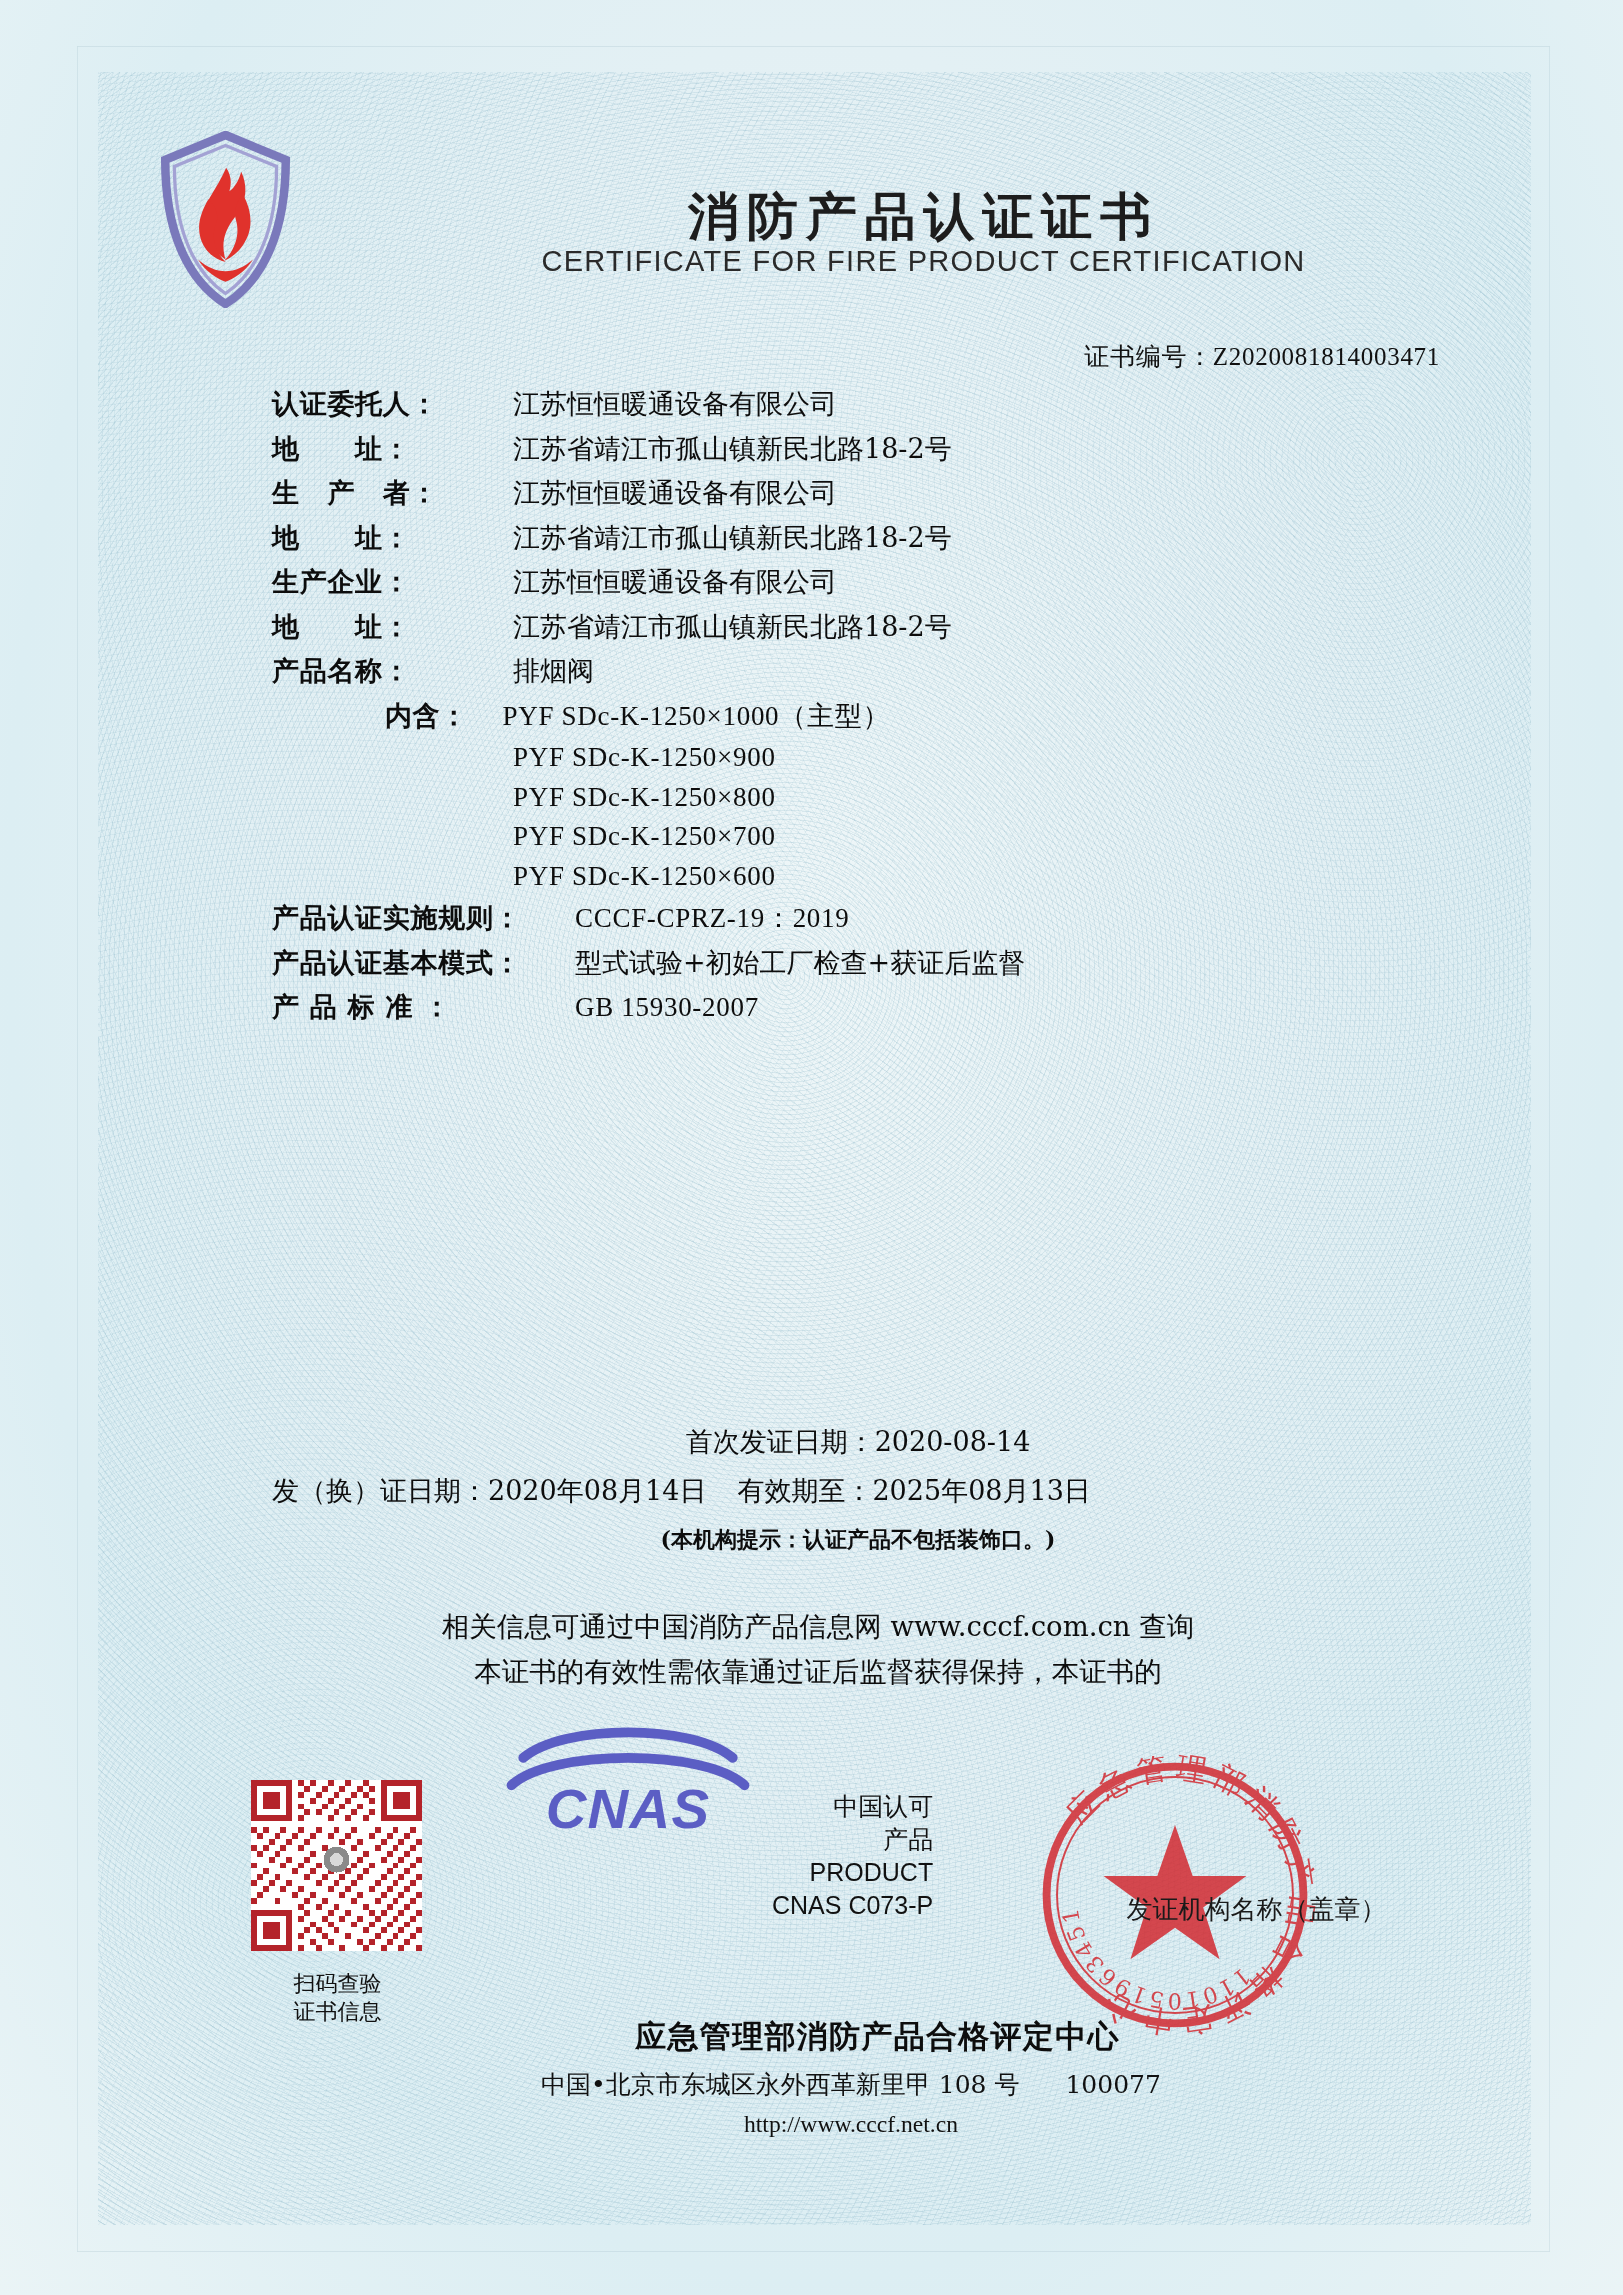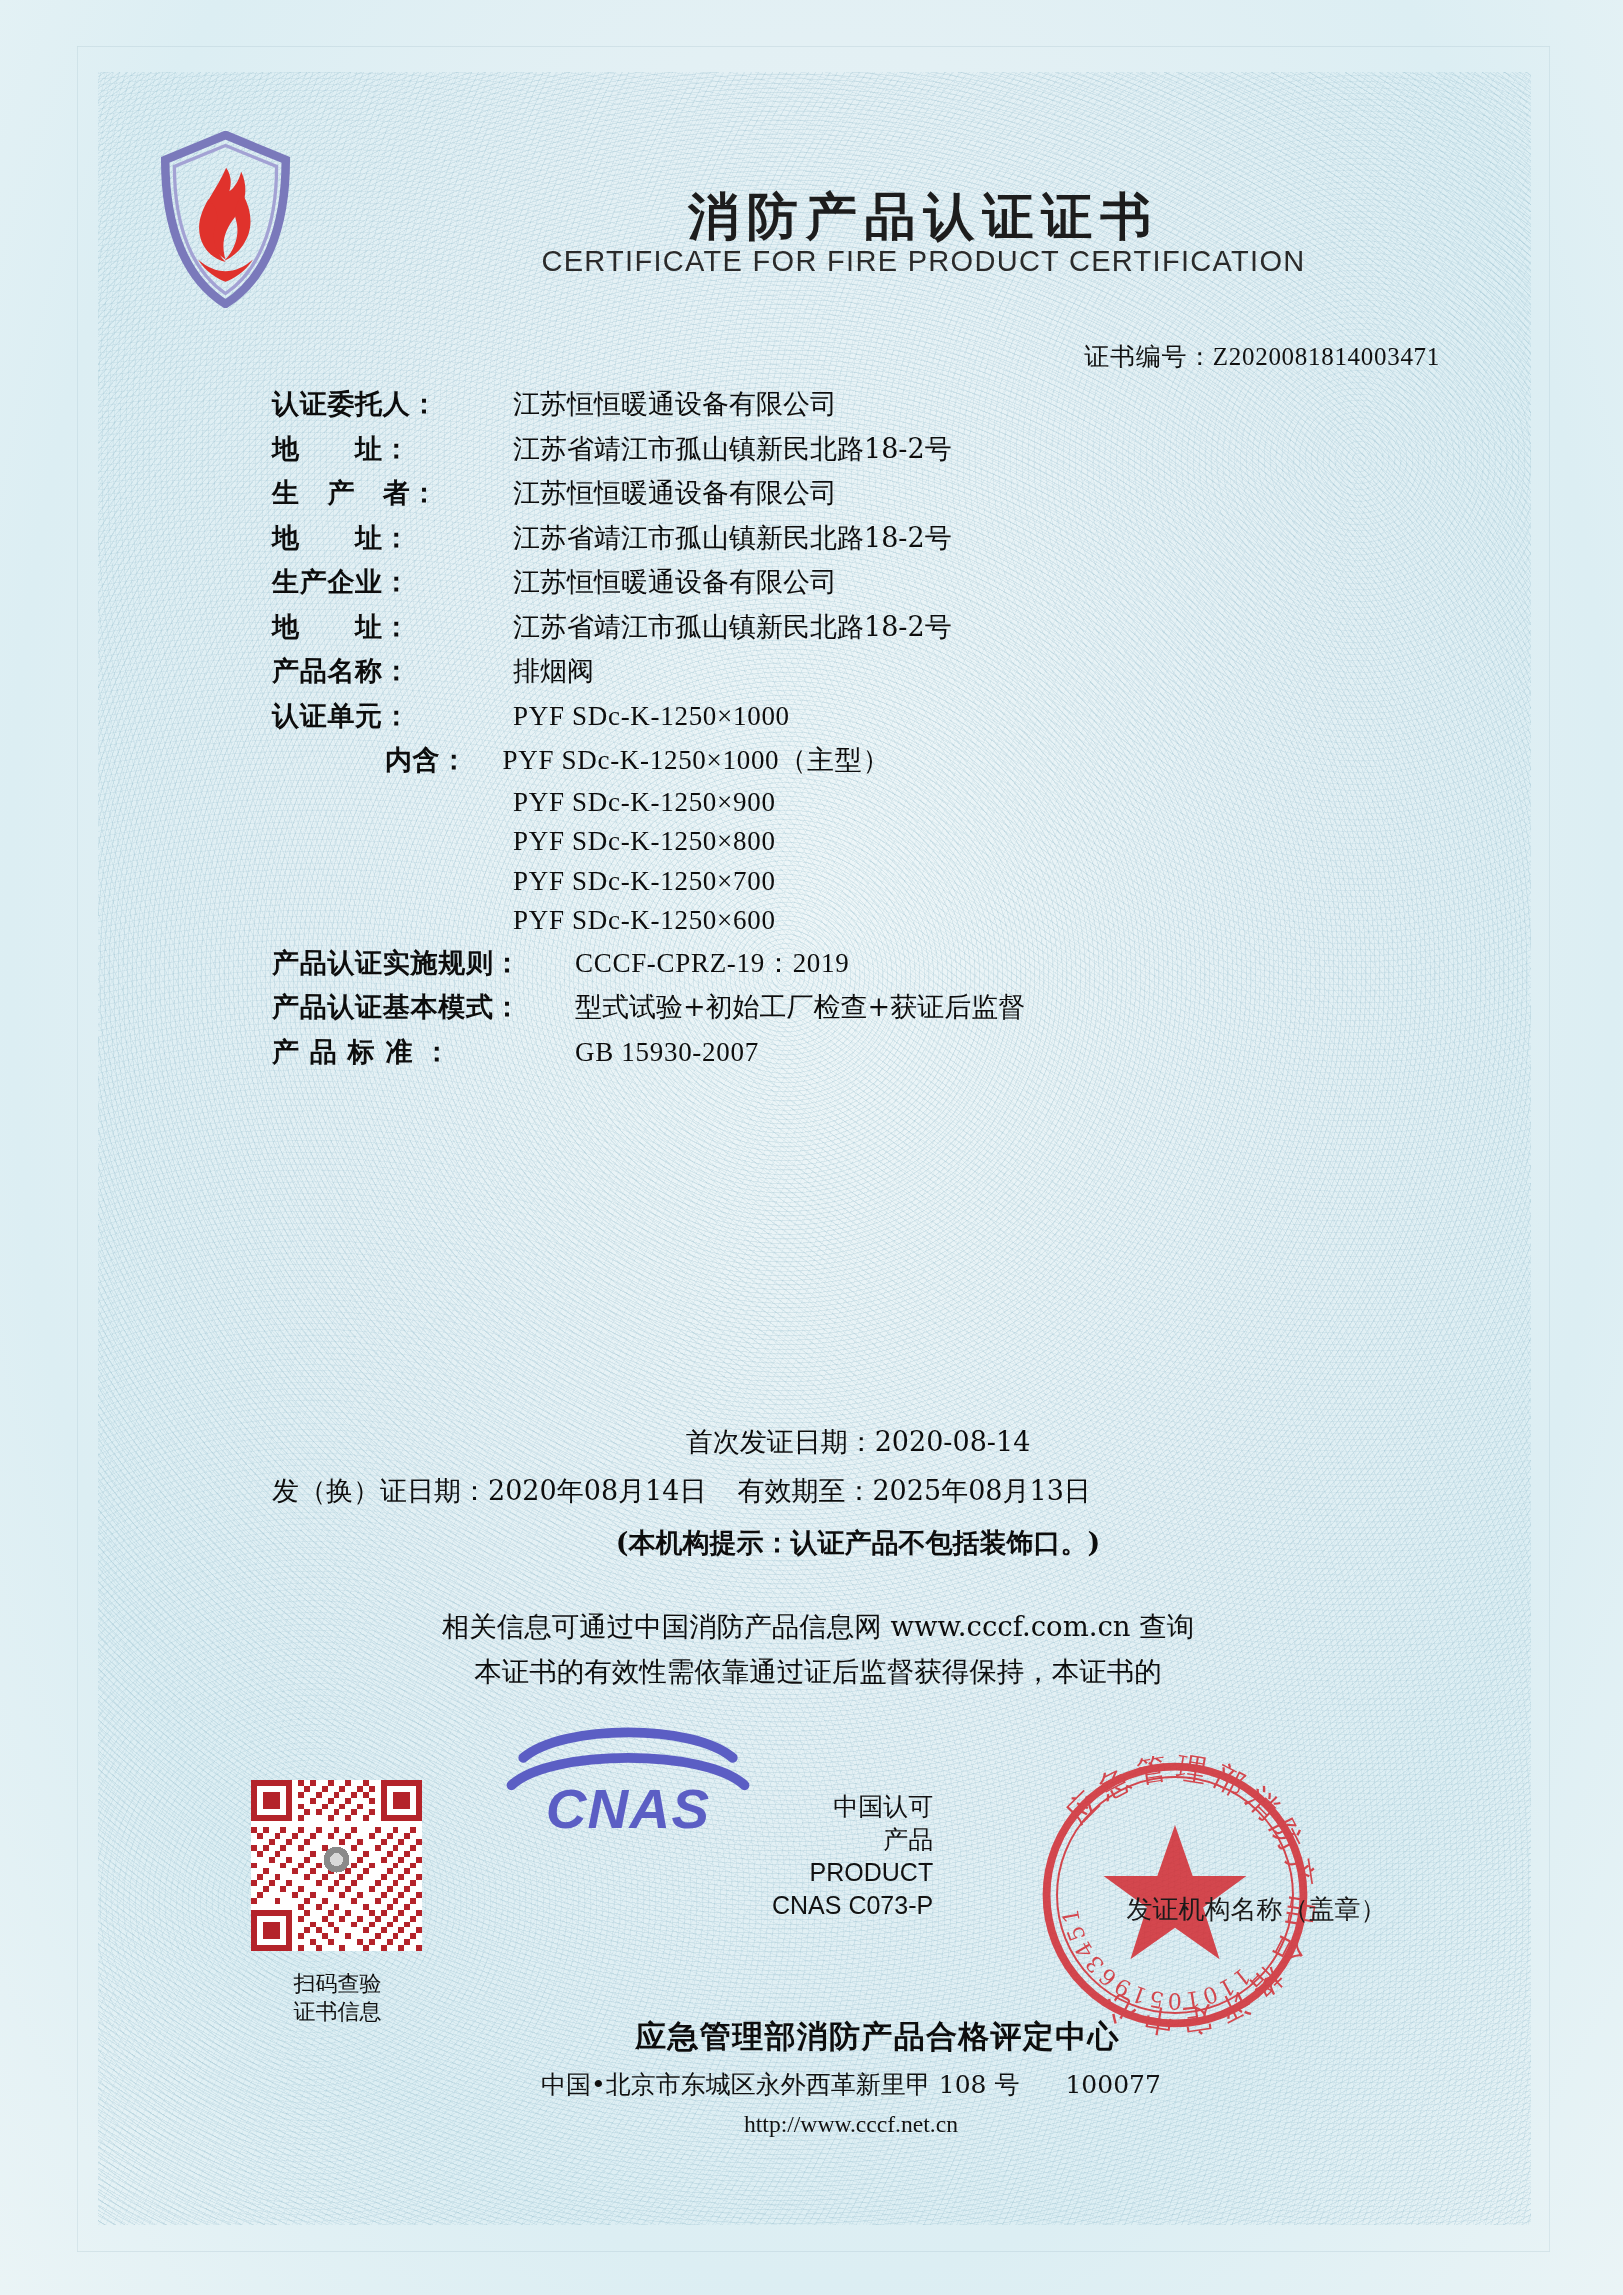--- a/index.html
+++ b/index.html
@@ -149,21 +149,21 @@
     font-size: 27px;
     color: #0d0d0d;
     font-family: "DejaVu Serif", "Liberation Serif", serif;
   }
   .issue-row .gap { display: inline-block; width: 31px; }
   .note {
     position: absolute;
     left: 272px; top: 1525px;
     width: 1172px;
     text-align: center;
-    font-size: 27px;
+    font-size: 22px;
     font-weight: bold;
     color: #0d0d0d;
     font-family: "DejaVu Serif", "Liberation Serif", serif;
   }
 
   .validity {
     position: absolute;
     left: 196px; top: 1604px;
     width: 1244px;
     text-align: center;
@@ -310,24 +310,20 @@
     <div class="row">
       <div class="lbl">地　　址：</div>
       <div class="val">江苏省靖江市孤山镇新民北路18-2号</div>
     </div>
 
     <div class="row">
       <div class="lbl">产品名称：</div>
       <div class="val">排烟阀</div>
     </div>
 
-    <div class="row">
-      <div class="lbl">认证单元：</div>
-      <div class="val mono">PYF SDc-K-1250×1000</div>
-    </div>
 
     <div class="row sub">
       <div class="lbl">内含：</div>
       <div class="val mono">PYF SDc-K-1250×1000（主型）</div>
     </div>
     <div class="row sub-cont">
       <div class="lbl"></div>
       <div class="val mono">PYF SDc-K-1250×900</div>
     </div>
     <div class="row sub-cont">

